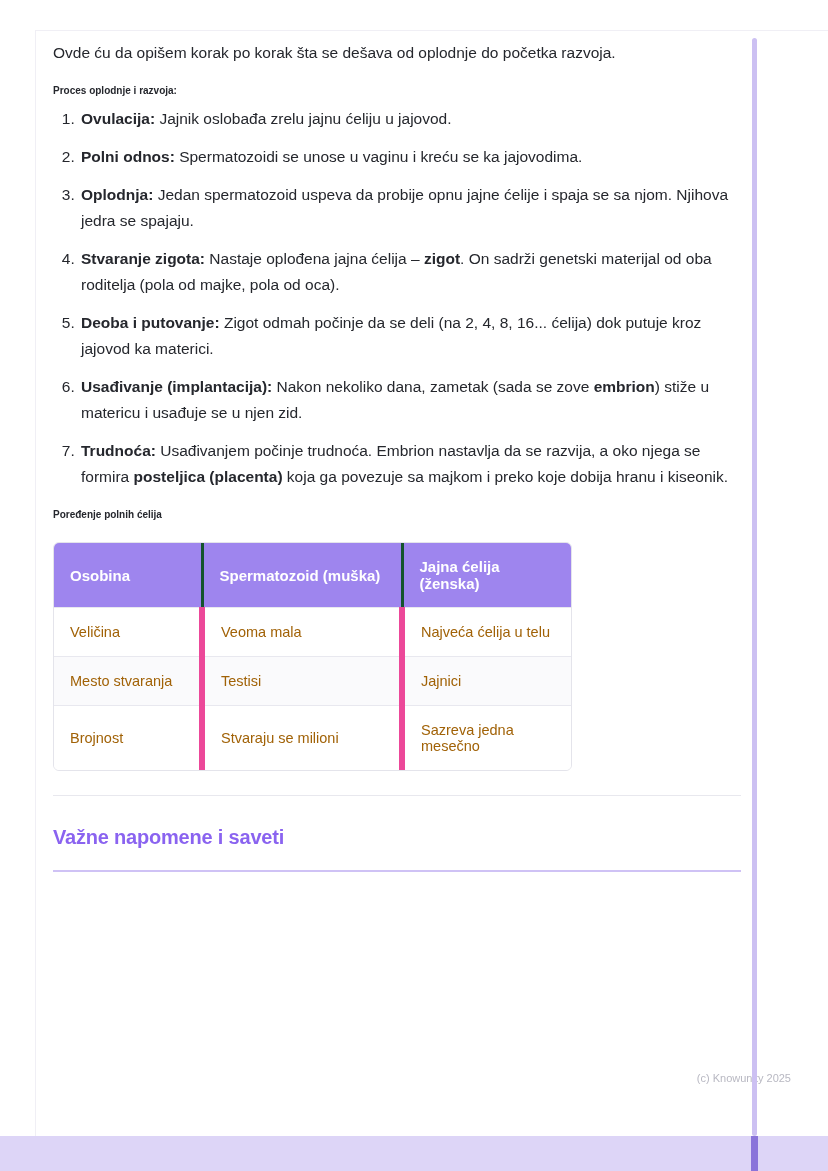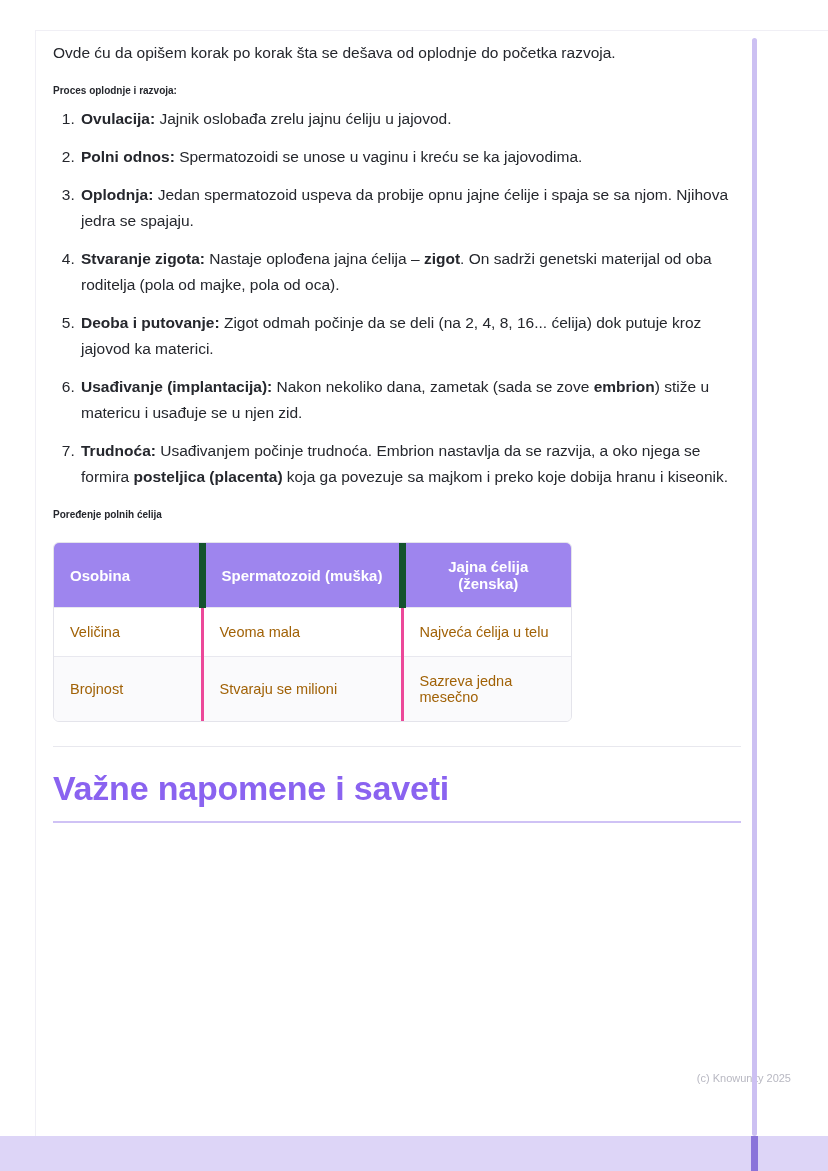--- a/index.html
+++ b/index.html
@@ -35,36 +35,36 @@
   }
   table { width:100%; border-collapse:collapse; font-size:14.5px; }
   th {
     background:#9e85ee;
     color:#ffffff;
     font-weight:700;
     text-align:left;
     padding:15px 16px;
     font-size:15px;
   }
-  th + th { border-left:7px solid #14532d;text-align:center; }
+  th + th { border-left:3px solid #14532d; }
   td {
     padding:16px 16px;
     border-top:1px solid #e8e8ef;
     color:#a16207;
     background:#ffffff;
   }
-  td + td { border-left:3px solid #ec4899; }
+  td + td { border-left:6px solid #ec4899; }
   tbody tr:nth-child(even) td { background:#fafafc; }
 
   hr.divider { border:none; border-top:1px solid #e8e8ee; margin-top:24px; width:688px; }
 
   .section-title {
     margin-top:24px;
     color:#8a63f0;
-    font-size:34px;
+    font-size:20px;
     font-weight:800;
     letter-spacing:-0.2px;
     line-height:34px;
     padding-bottom:16px;
     border-bottom:2px solid #cfc2f5;
   }
 
   ul.notes { margin-top:22px; padding-left:26px; font-size:15.5px; line-height:26px; list-style:disc; }
   ul.notes li { margin-bottom:12px; padding-left:2px; }
 
@@ -118,20 +118,25 @@
           <th>Jajna ćelija (ženska)</th>
         </tr>
       </thead>
       <tbody>
         <tr>
           <td>Veličina</td>
           <td>Veoma mala</td>
           <td>Najveća ćelija u telu</td>
         </tr>
         <tr>
+          <td>Mesto stvaranja</td>
+          <td>Testisi</td>
+          <td>Jajnici</td>
+        </tr>
+        <tr>
           <td>Brojnost</td>
           <td>Stvaraju se milioni</td>
           <td>Sazreva jedna mesečno</td>
         </tr>
       </tbody>
     </table>
   </div>
 
   <hr class="divider">
 

